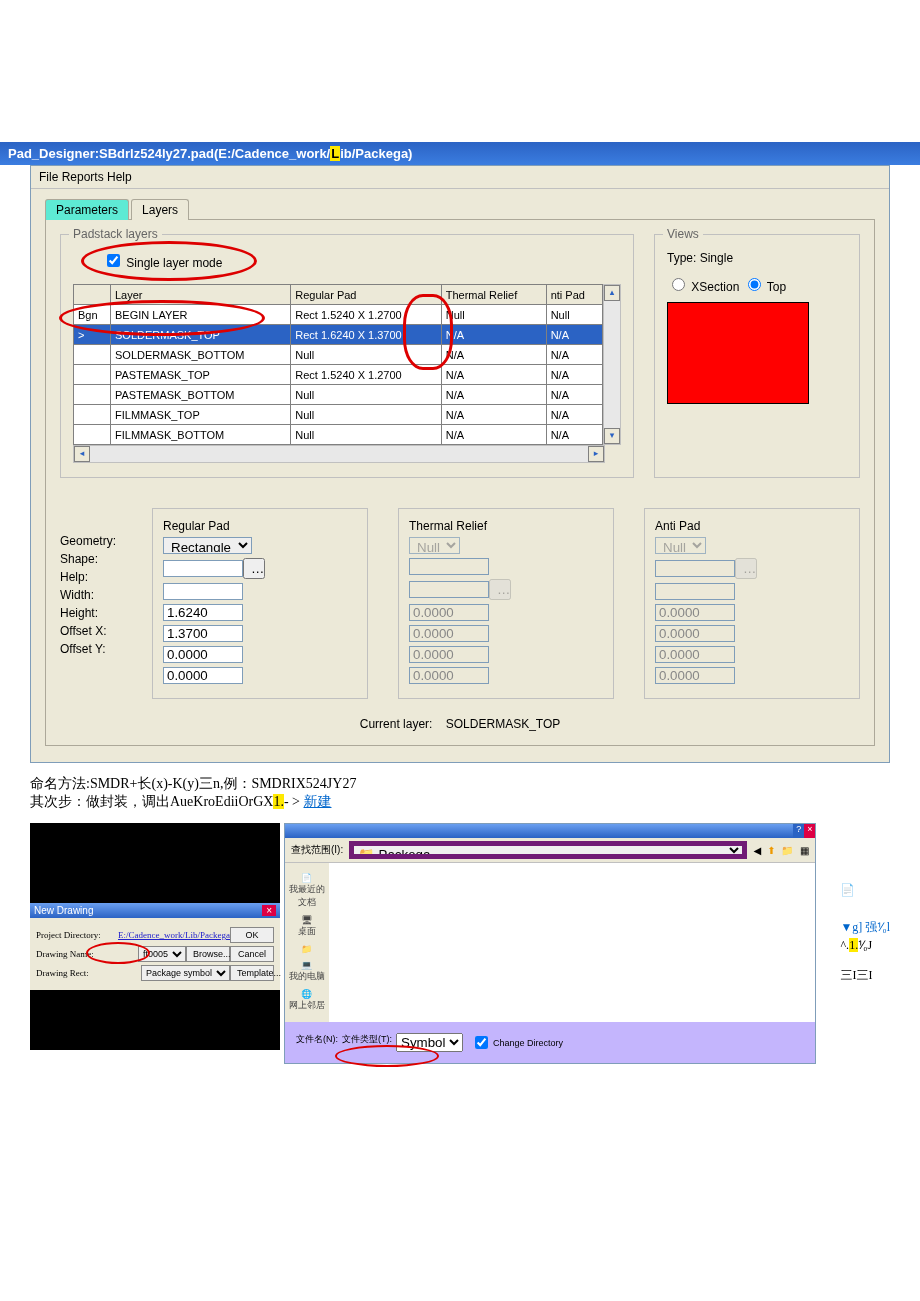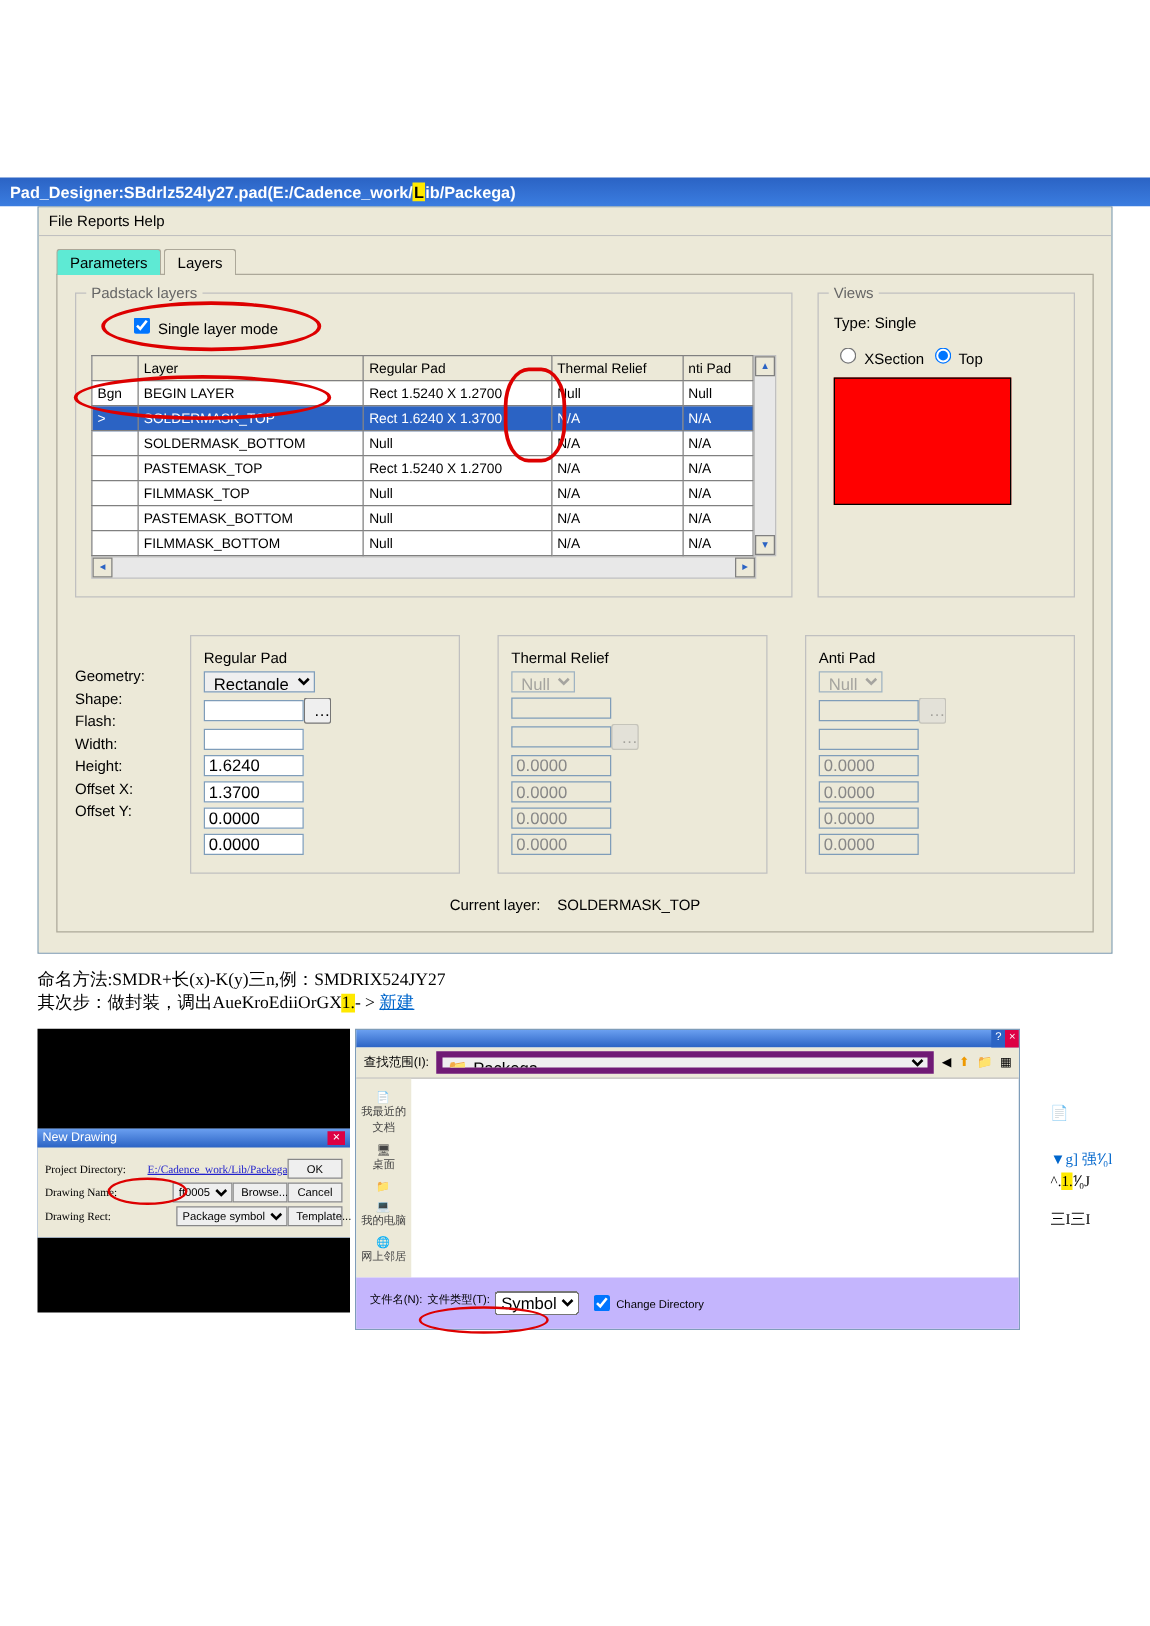--- a/index.html
+++ b/index.html
@@ -115,28 +115,28 @@
                     </tr>
                     <tr>
                       <td></td>
                       <td>PASTEMASK_TOP</td>
                       <td>Rect 1.5240 X 1.2700</td>
                       <td>N/A</td>
                       <td>N/A</td>
                     </tr>
                     <tr>
                       <td></td>
+                      <td>PASTEMASK_BOTTOM</td>
+                      <td>Null</td>
+                      <td>N/A</td>
+                      <td>N/A</td>
+                    </tr>
+                    <tr>
+                      <td></td>
                       <td>FILMMASK_TOP</td>
-                      <td>Null</td>
-                      <td>N/A</td>
-                      <td>N/A</td>
-                    </tr>
-                    <tr>
-                      <td></td>
-                      <td>PASTEMASK_BOTTOM</td>
                       <td>Null</td>
                       <td>N/A</td>
                       <td>N/A</td>
                     </tr>
                     <tr>
                       <td></td>
                       <td>FILMMASK_BOTTOM</td>
                       <td>Null</td>
                       <td>N/A</td>
                       <td>N/A</td>
@@ -168,21 +168,21 @@
 
    <div class="padgroups">
     <div style="width:62px;padding-top:22px">
      <div class="formrow">
                 <label>Geometry:</label>
               </div>
      <div class="formrow">
                 <label>Shape:</label>
               </div>
      <div class="formrow">
-                <label>Flash:</label>
+                <label>Help:</label>
               </div>
      <div class="formrow">
                 <label>Width:</label>
               </div>
      <div class="formrow">
                 <label>Height:</label>
               </div>
      <div class="formrow">
                 <label>Offset X:</label>
               </div>

